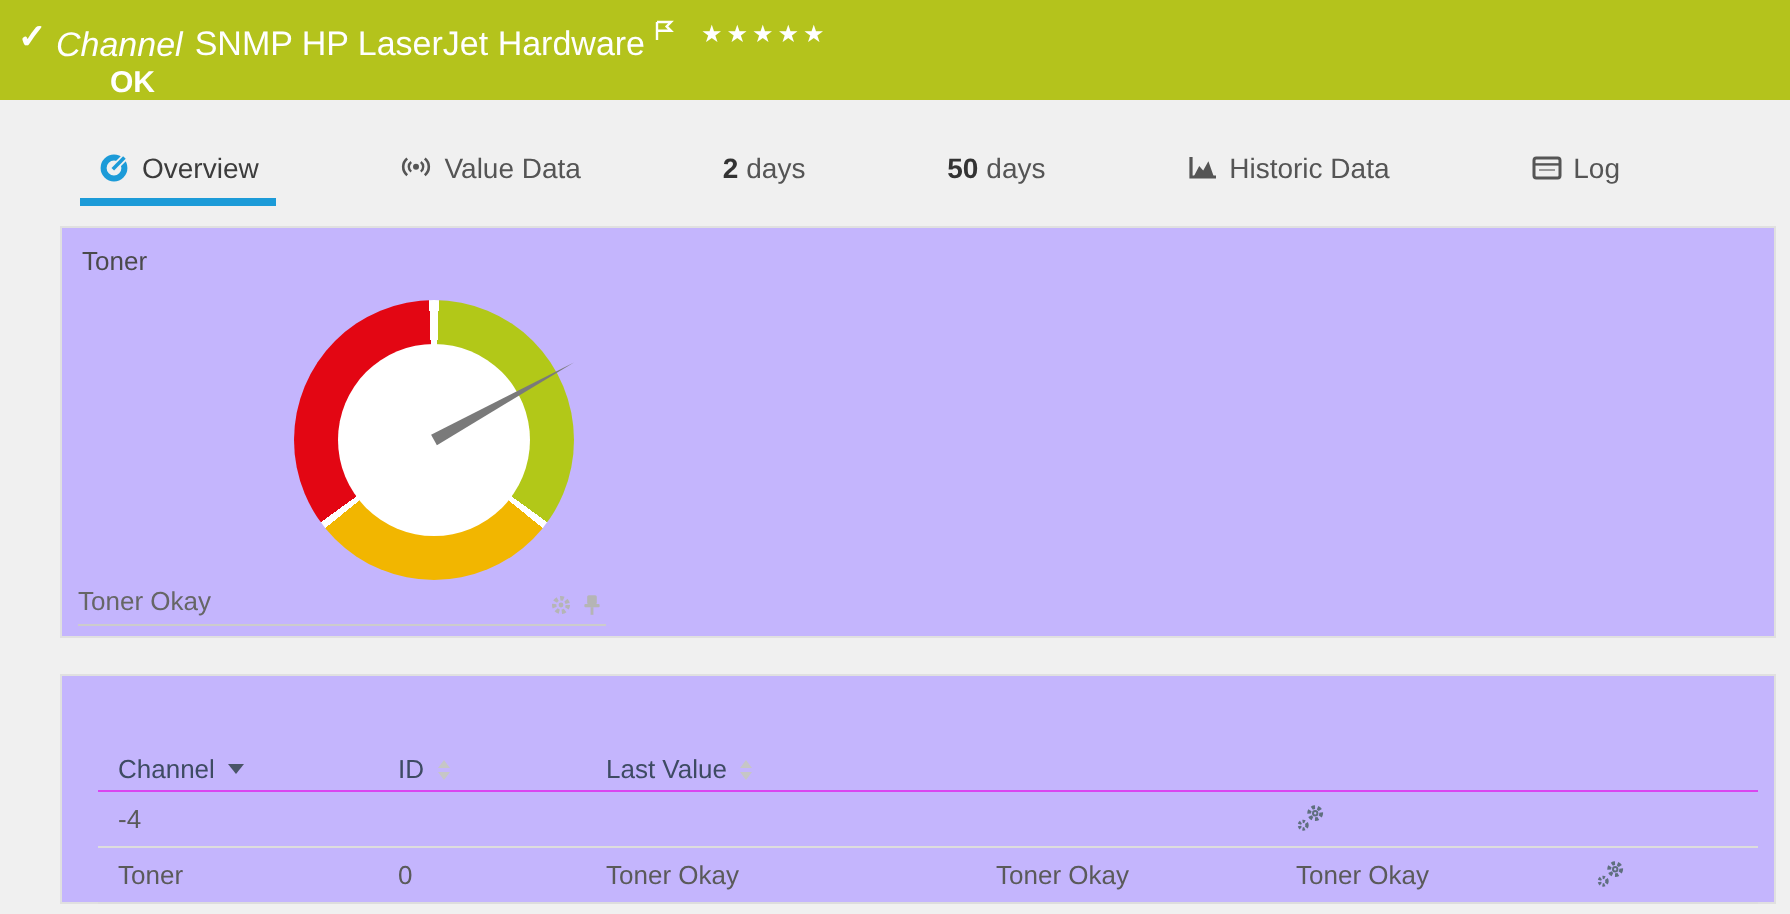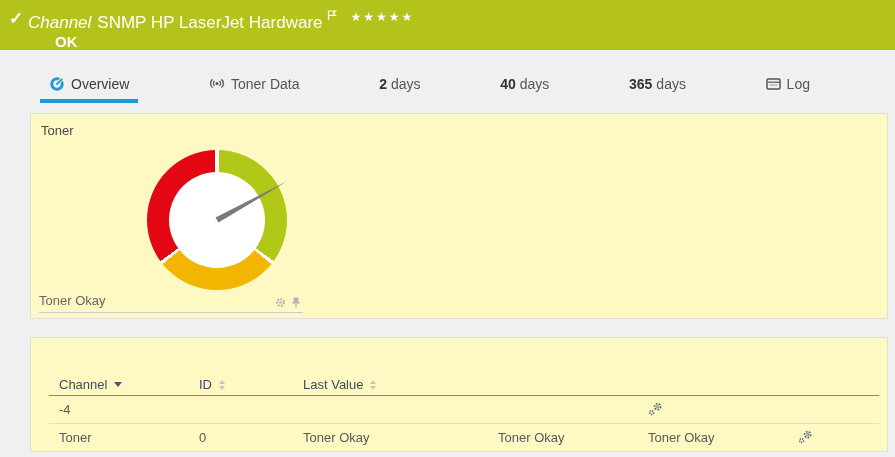--- a/index.html
+++ b/index.html
@@ -48,21 +48,21 @@
     border-bottom:4px solid transparent; cursor:pointer;
     white-space:nowrap;
   }
   .tab.active { border-bottom-color:#1c9bd8; color:#3c3c3c; }
   .tab-num { font-weight:bold; color:#333; margin-right:4px; }
   .tab-num:empty { display:none; margin:0; }
   .tab svg { flex:0 0 auto; }
 
   
   .panel {
-    position:absolute; background:#fef9c3; border:1px solid #e0e0e0;
+    position:absolute; background:#c4b5fd; border:1px solid #e0e0e0;
   }
   .panel-gauge { left:30px; top:113px; width:858px; height:206px; }
   .panel-table { left:30px; top:337px; width:858px; height:115px; }
 
   .gauge-title {
     position:absolute; left:10px; top:9px;
     font-size:13px; color:#4a4a4a;
   }
 
   
@@ -141,30 +141,34 @@
     <span><span>Overview</span></span>
   </div>
   <div class="tab">
     <svg width="16" height="13" viewBox="0 0 16 13">
       <path d="M3.6 2.2 a5.4 5.4 0 0 0 0 8.4" fill="none" stroke="#555" stroke-width="1.3"></path>
       <path d="M12.4 2.2 a5.4 5.4 0 0 1 0 8.4" fill="none" stroke="#555" stroke-width="1.3"></path>
       <path d="M5.6 4 a3 3 0 0 0 0 4.8" fill="none" stroke="#555" stroke-width="1.2"></path>
       <path d="M10.4 4 a3 3 0 0 1 0 4.8" fill="none" stroke="#555" stroke-width="1.2"></path>
       <circle cx="8" cy="6.4" r="1.5" fill="#555"></circle>
     </svg>
-    <span><span>Toner Data</span></span>
+    <span><span>Value Data</span></span>
   </div>
   <div class="tab">
     <span><span class="tab-num">2</span><span>days</span></span>
   </div>
   <div class="tab">
-    <span><span class="tab-num">40</span><span>days</span></span>
-  </div>
-  <div class="tab">
-    <span><span class="tab-num">365</span><span>days</span></span>
+    <span><span class="tab-num">50</span><span>days</span></span>
+  </div>
+  <div class="tab">
+    <svg width="15" height="13" viewBox="0 0 15 13">
+      <path d="M1.5 1.5 v10 h12.5" fill="none" stroke="#555" stroke-width="1.6"></path>
+      <path d="M3 11 l2.6-5 2 2.2 2.6-4.6 2.6 7.4 z" fill="#555"></path>
+    </svg>
+    <span><span>Historic Data</span></span>
   </div>
   <div class="tab">
     <svg width="15" height="12" viewBox="0 0 15 12">
       <rect x="1" y="1" width="13" height="10" rx="1.2" fill="none" stroke="#555" stroke-width="1.5"></rect>
       <line x1="1.5" y1="4.2" x2="13.5" y2="4.2" stroke="#555" stroke-width="1.2"></line>
       <line x1="3.5" y1="7" x2="11.5" y2="7" stroke="#999" stroke-width="1"></line>
     </svg>
     <span><span>Log</span></span>
   </div>
 </nav>

